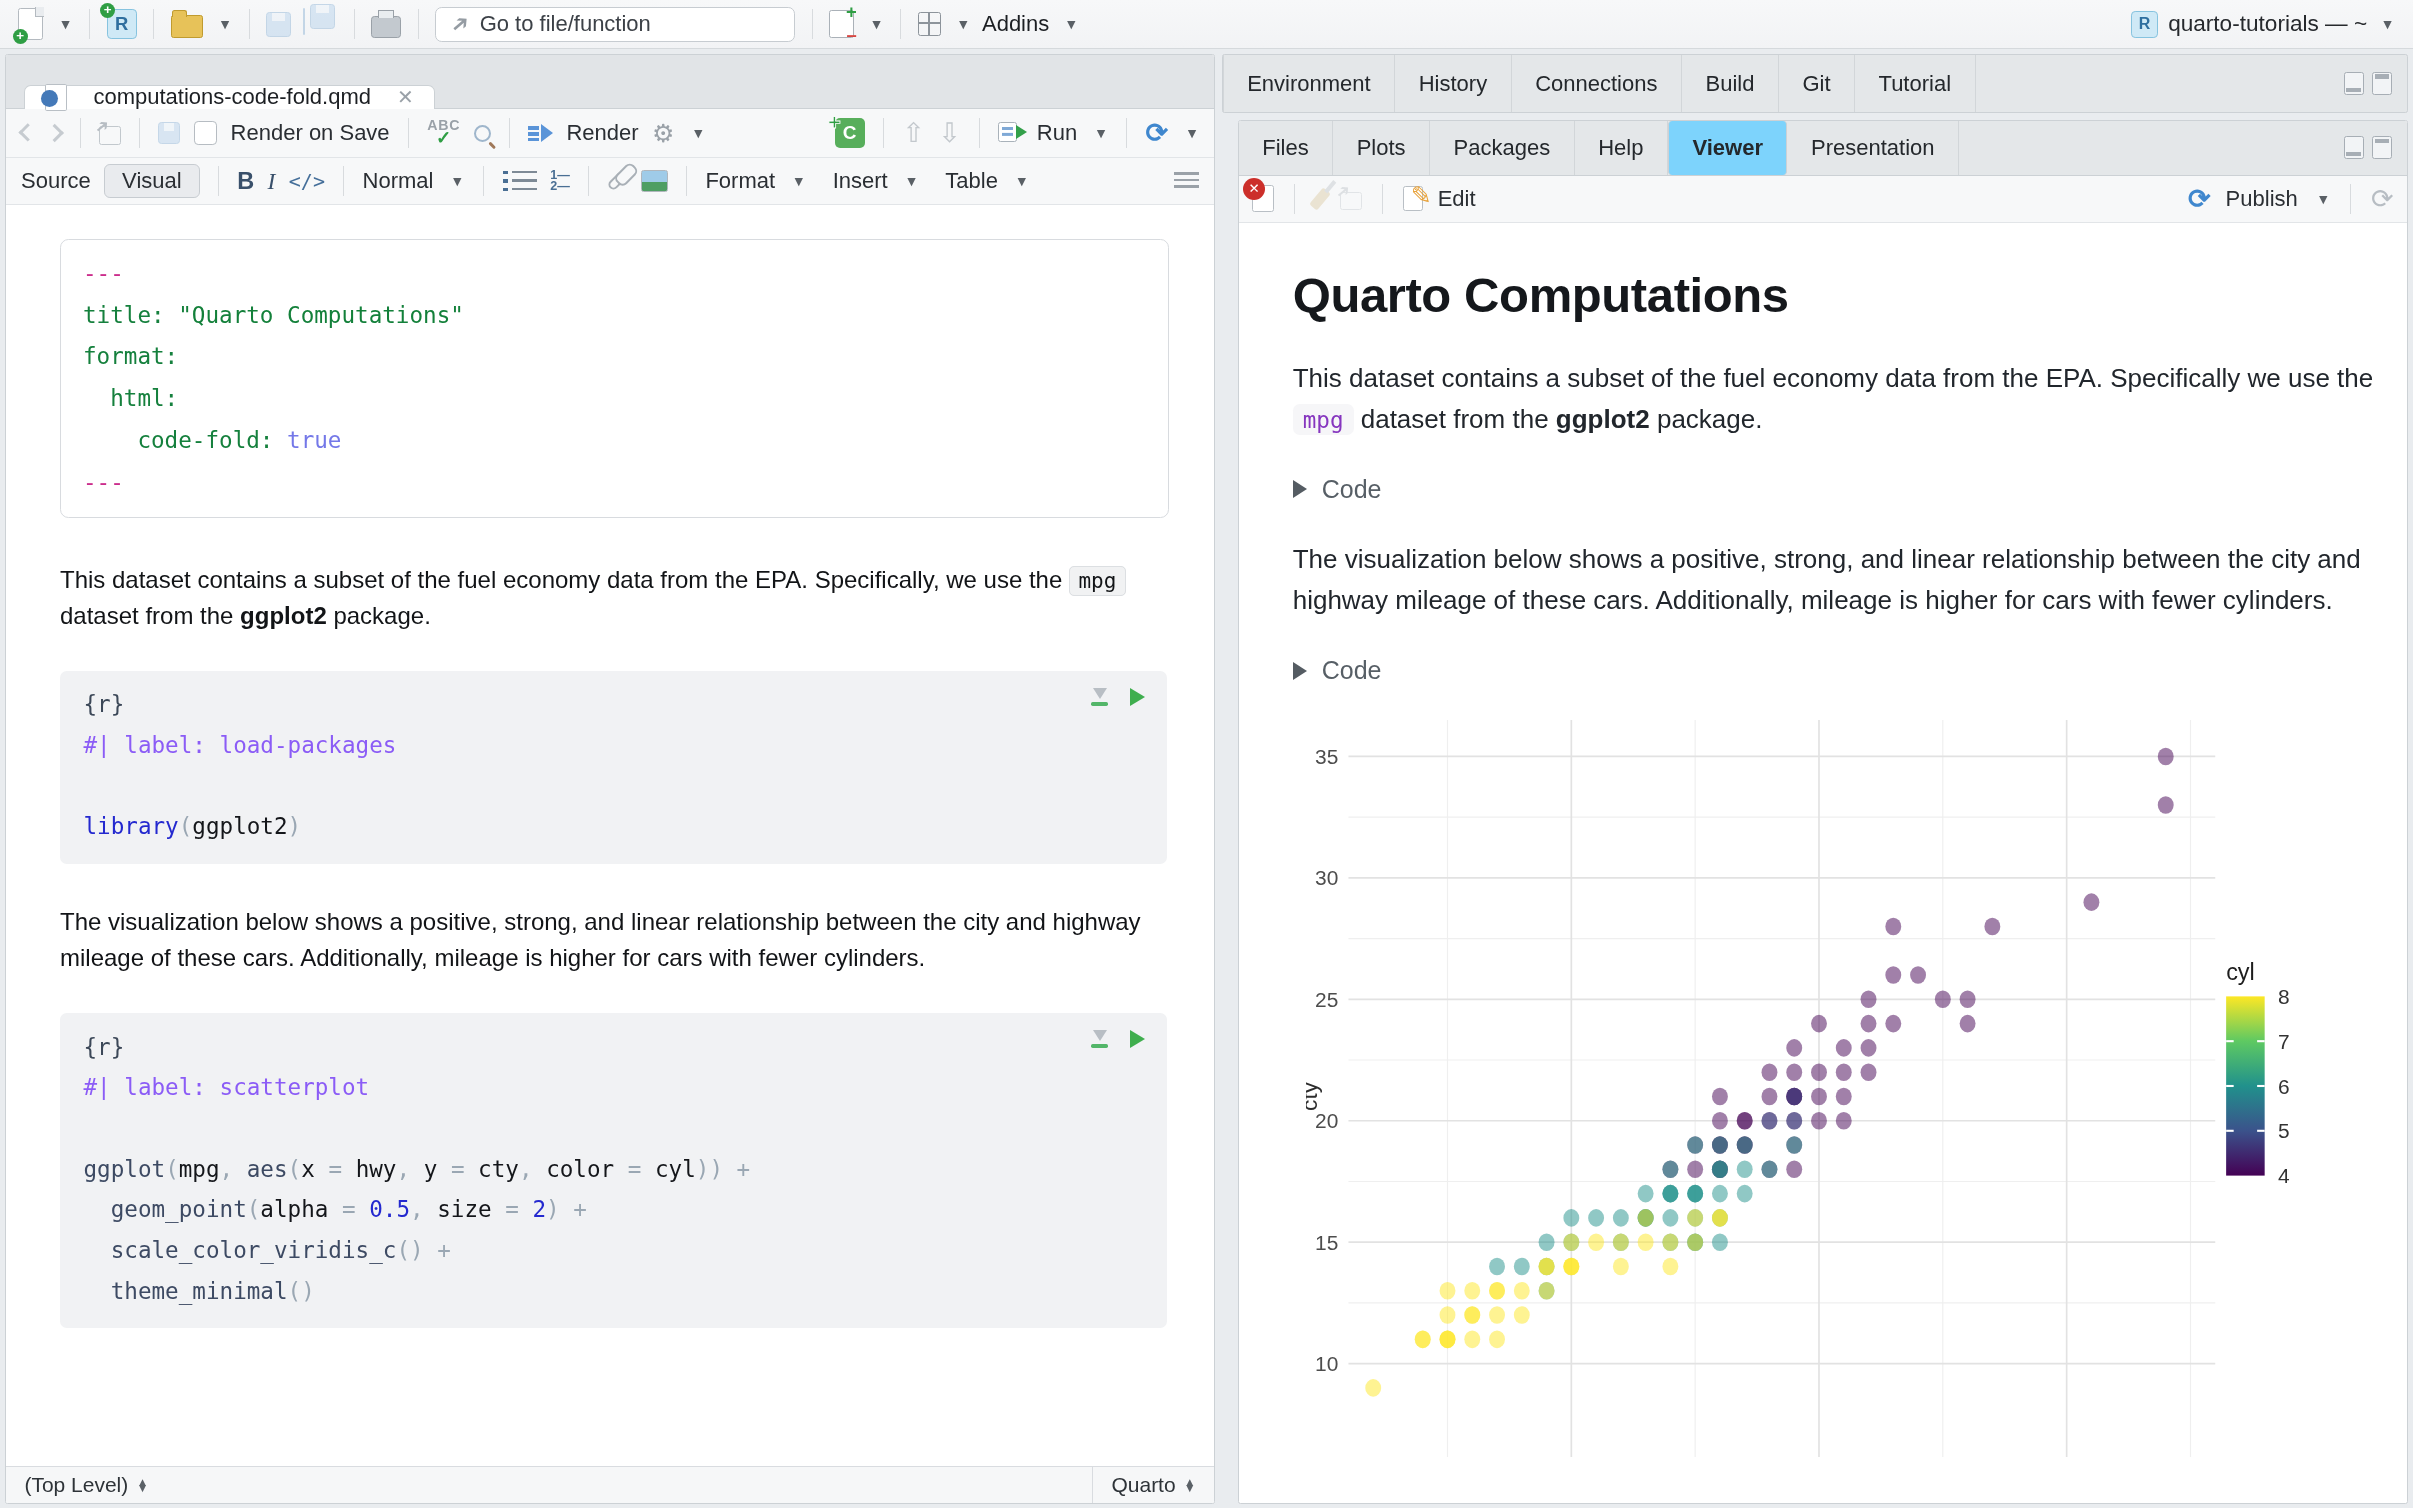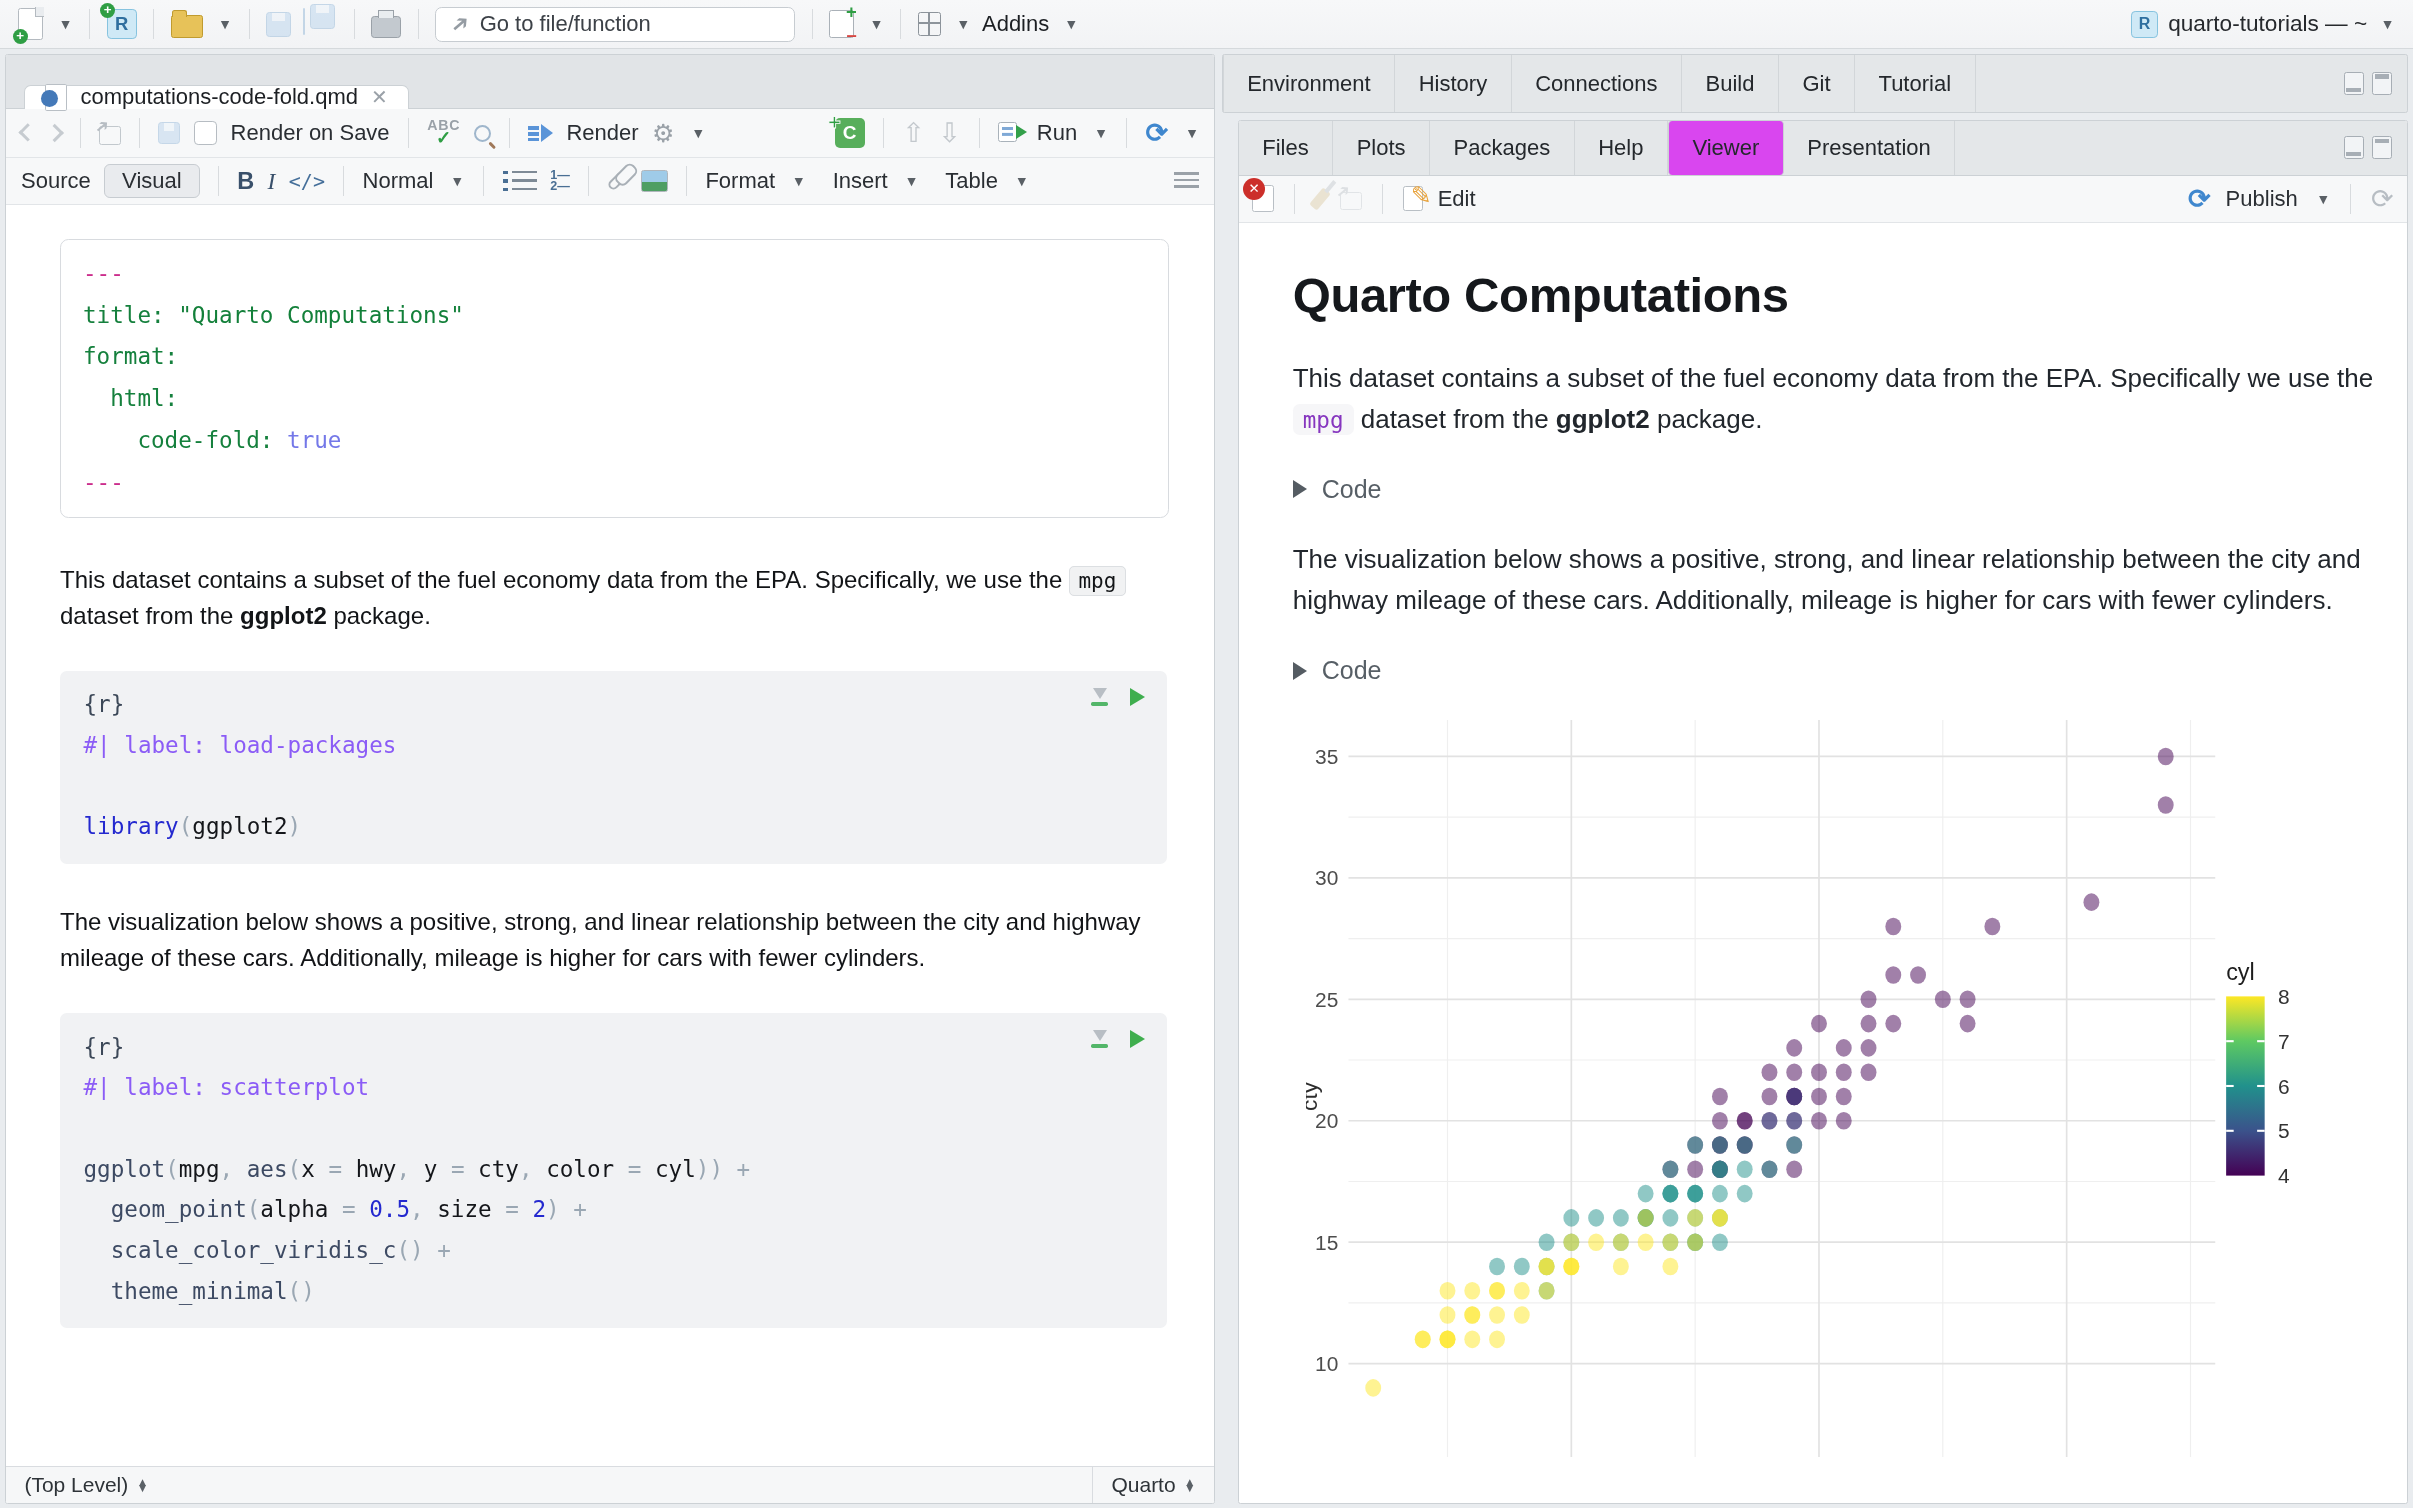--- a/index.html
+++ b/index.html
@@ -37,21 +37,21 @@
   .ic-cube.small { width:27px; height:27px; font-size:16px; }
 
   
   .workspace { height:1460px; display:flex; gap:6.7px; padding:5px; }
   .pane { background:#fff; border:0.8px solid #ccd1d5; border-radius:2.5px; }
 
   .left-col { width:1210px; display:flex; flex-direction:column; gap:6.7px; }
   .editor-pane { flex:1; display:flex; flex-direction:column; overflow:hidden; }
 
   .tabbar { height:54px; background:#e1e4e7; border-bottom:0.8px solid #ccd1d5; display:flex; align-items:stretch; padding:5px 0 0 18.4px; }
-  .tab-active { background:#fff; border:0.8px solid #ccd1d5; border-bottom:none; border-radius:6.7px 6.7px 0 0; display:flex; align-items:center; gap:13px; padding:0 20px; font-size:22px; color:#1d2024; margin-bottom:-0.8px;margin-top:25px; }
+  .tab-active { background:#fff; border:0.8px solid #ccd1d5; border-bottom:none; border-radius:6.7px 6.7px 0 0; display:flex; align-items:center; gap:26px; padding:0 20px; font-size:22px; color:#1d2024; margin-bottom:-0.8px;margin-top:25px; }
   .qmd-ic { width:22px; height:27px; background:#fff; border:1.7px solid #b9bfc5; border-radius:1.7px; position:relative; }
   .qmd-ic::before { content:""; position:absolute; left:-5px; top:5px; width:17px; height:17px; border-radius:50%; background:#4479b8; }
   .tab-x { color:#9aa1a8; font-size:20px; }
 
   .ed-toolbar { height:49px; border-bottom:0.8px solid #e2e5e8; background:#f7f8f9; display:flex; align-items:center; padding:0 15px; gap:13.4px; font-size:22px; color:#2a2e33; }
   .nav-chev { width:13.4px; height:13.4px; border-left:3.4px solid #c6cbd0; border-bottom:3.4px solid #c6cbd0; transform:rotate(45deg); }
   .nav-chev.fwd { transform:rotate(-135deg); }
   .ic-popout { width:22px; height:18.4px; border:1.7px solid #c2c8cd; border-radius:2.5px; position:relative; margin-top:5px; }
   .ic-popout::before { content:"➔"; position:absolute; top:-11.7px; left:-5px; color:#b7bdc3; font-size:17px; transform:rotate(-40deg); }
   .checkbox { width:23.5px; height:23.5px; background:#fff; border:1.7px solid #b6bcc2; border-radius:4.2px; }
@@ -113,21 +113,21 @@
   .winbtn.max::before { content:""; position:absolute; left:1.7px; top:1.7px; right:1.7px; height:4.2px; background:#a7aeb5; }
 
   .right-col { flex:1; display:flex; flex-direction:column; gap:6.7px; }
   .top-tabs { height:59px; background:#e4e7e9; border:0.8px solid #ccd1d5; border-radius:2.5px; display:flex; align-items:stretch; padding-right:15px; }
   .ptab { display:flex; align-items:center; padding:0 23.5px; font-size:22px; color:#24282c; border-right:0.8px solid #d2d6d9; }
   .ptab:first-child { border-left:0.8px solid #d2d6d9; margin-left:0; }
 
   .viewer-pane { flex:1; display:flex; flex-direction:column; overflow:hidden;margin-left:16px; }
   .vtabs { height:55px; background:#e4e7e9; border-bottom:0.8px solid #ccd1d5; display:flex; align-items:stretch; }
   .vtab { display:flex; align-items:center; padding:0 23.5px; font-size:22px; color:#24282c; border-right:0.8px solid #d2d6d9; }
-  .vtab.active { background:#d946ef; border-right:0.8px solid #ccd1d5; border-left:0.8px solid #ccd1d5; margin-bottom:-0.8px; border-radius:4px; }
+  .vtab.active { background:#7dd3fc; border-right:0.8px solid #ccd1d5; border-left:0.8px solid #ccd1d5; margin-bottom:-0.8px; border-radius:4px;font-weight:bold; }
   .vtabs .icons { margin-left:auto; display:flex; align-items:center; gap:8.4px; padding-right:15px; }
 
   .vtoolbar { height:47px; border-bottom:0.8px solid #e2e5e8; background:#f7f8f9; display:flex; align-items:center; padding:0 13.4px; gap:15px; font-size:22px; color:#2a2e33; }
   .ic-stop { width:22px; height:27px; background:#fff; border:1.7px solid #b9bfc5; border-radius:2.5px; position:relative; }
   .ic-stop::before { content:"✕"; position:absolute; left:-10px; top:-8.4px; width:22px; height:22px; border-radius:50%; background:#cc2f2a; color:#fff; font-size:13.4px; line-height:22px; text-align:center; }
   .ic-broom { width:10px; height:22px; background:#d9c69a; border-radius:2.5px; transform:rotate(40deg); position:relative; }
   .ic-broom::before { content:""; position:absolute; top:-11.7px; left:3.4px; width:3.4px; height:13.4px; background:#b9bfc5; }
   .ic-pencil-page { width:20px; height:25px; background:#fff; border:1.7px solid #b9bfc5; border-radius:2.5px; position:relative; }
   .ic-pencil-page::before { content:"✎"; position:absolute; right:-10px; top:-6.7px; color:#e8a33d; font-size:25px; }
   .pub-ic { color:#3f87ce; font-size:27px; font-weight:bold; }

